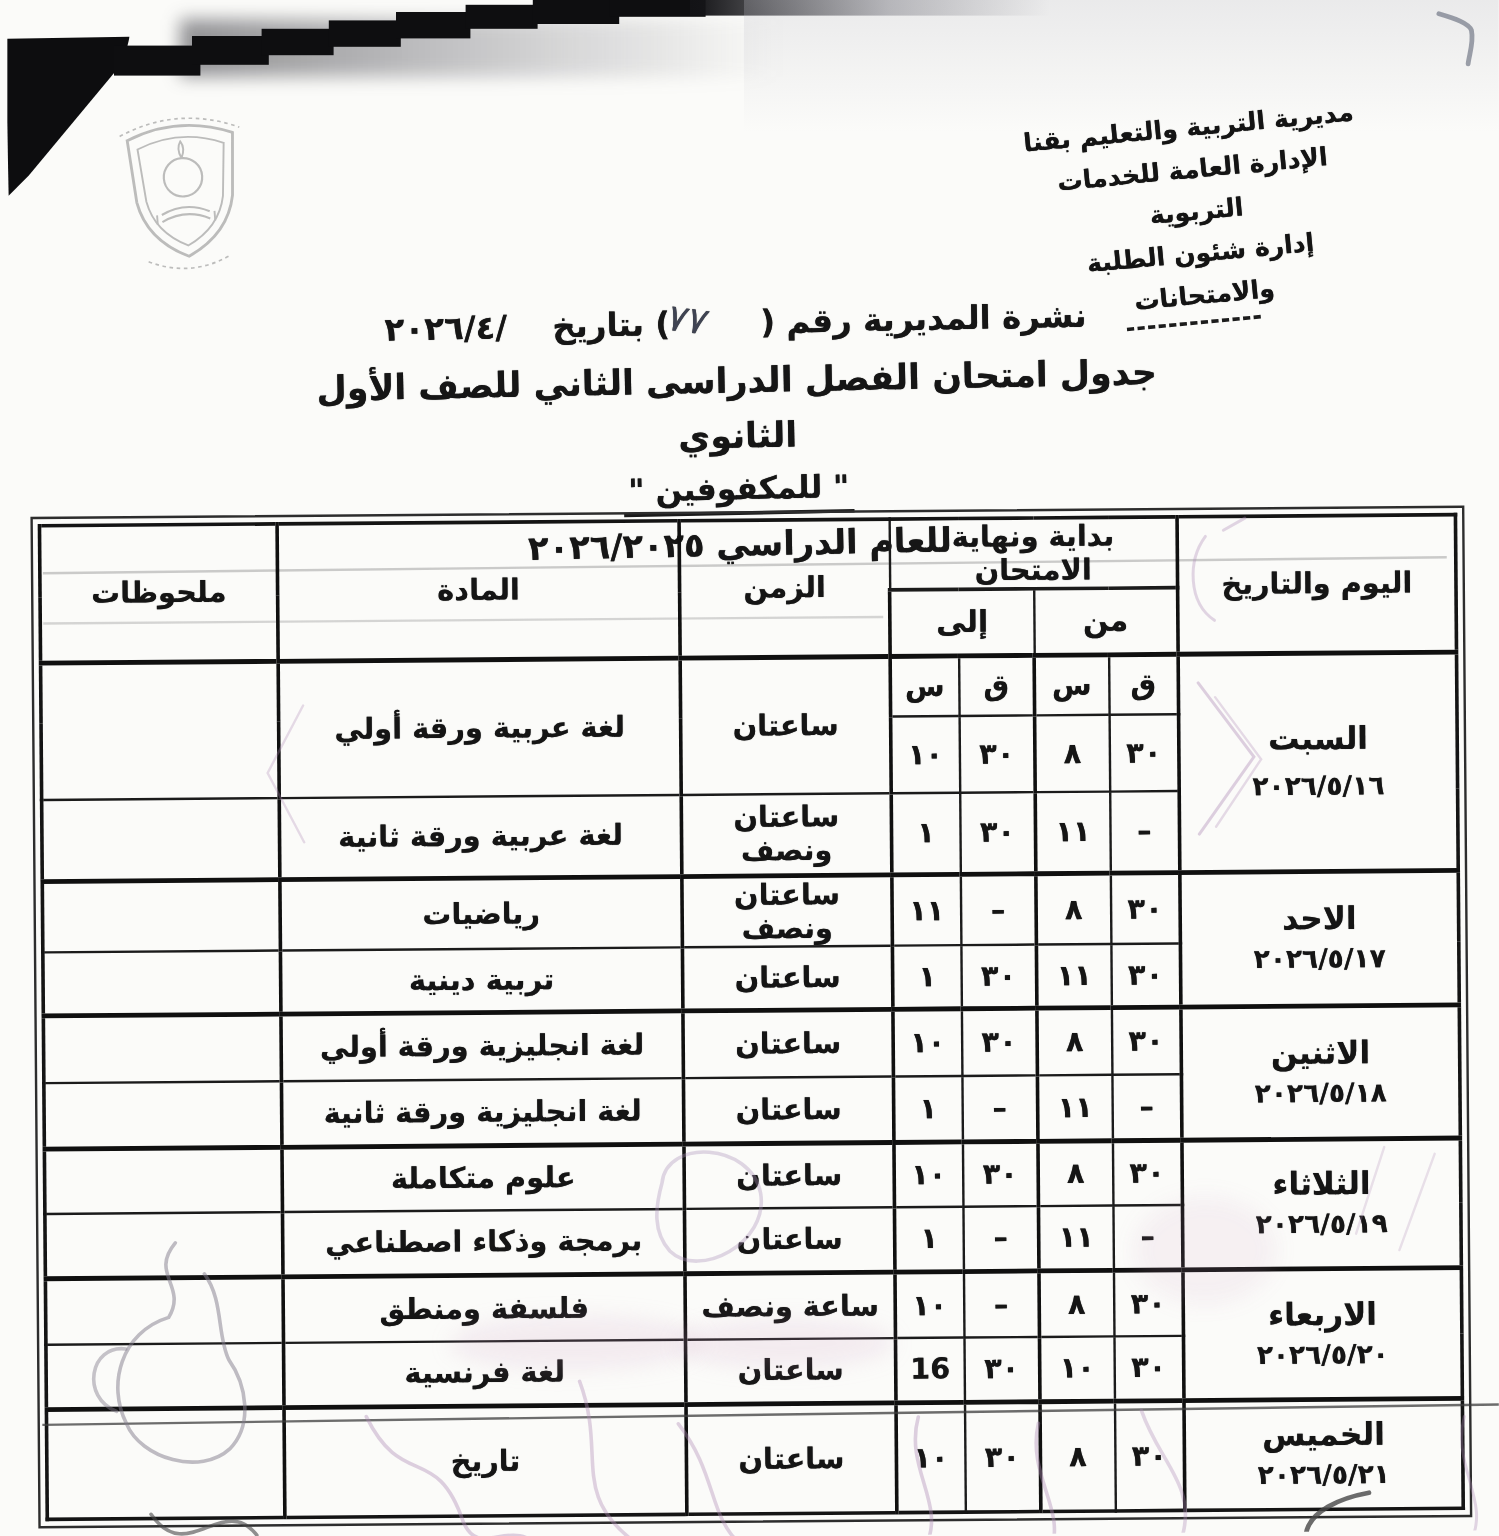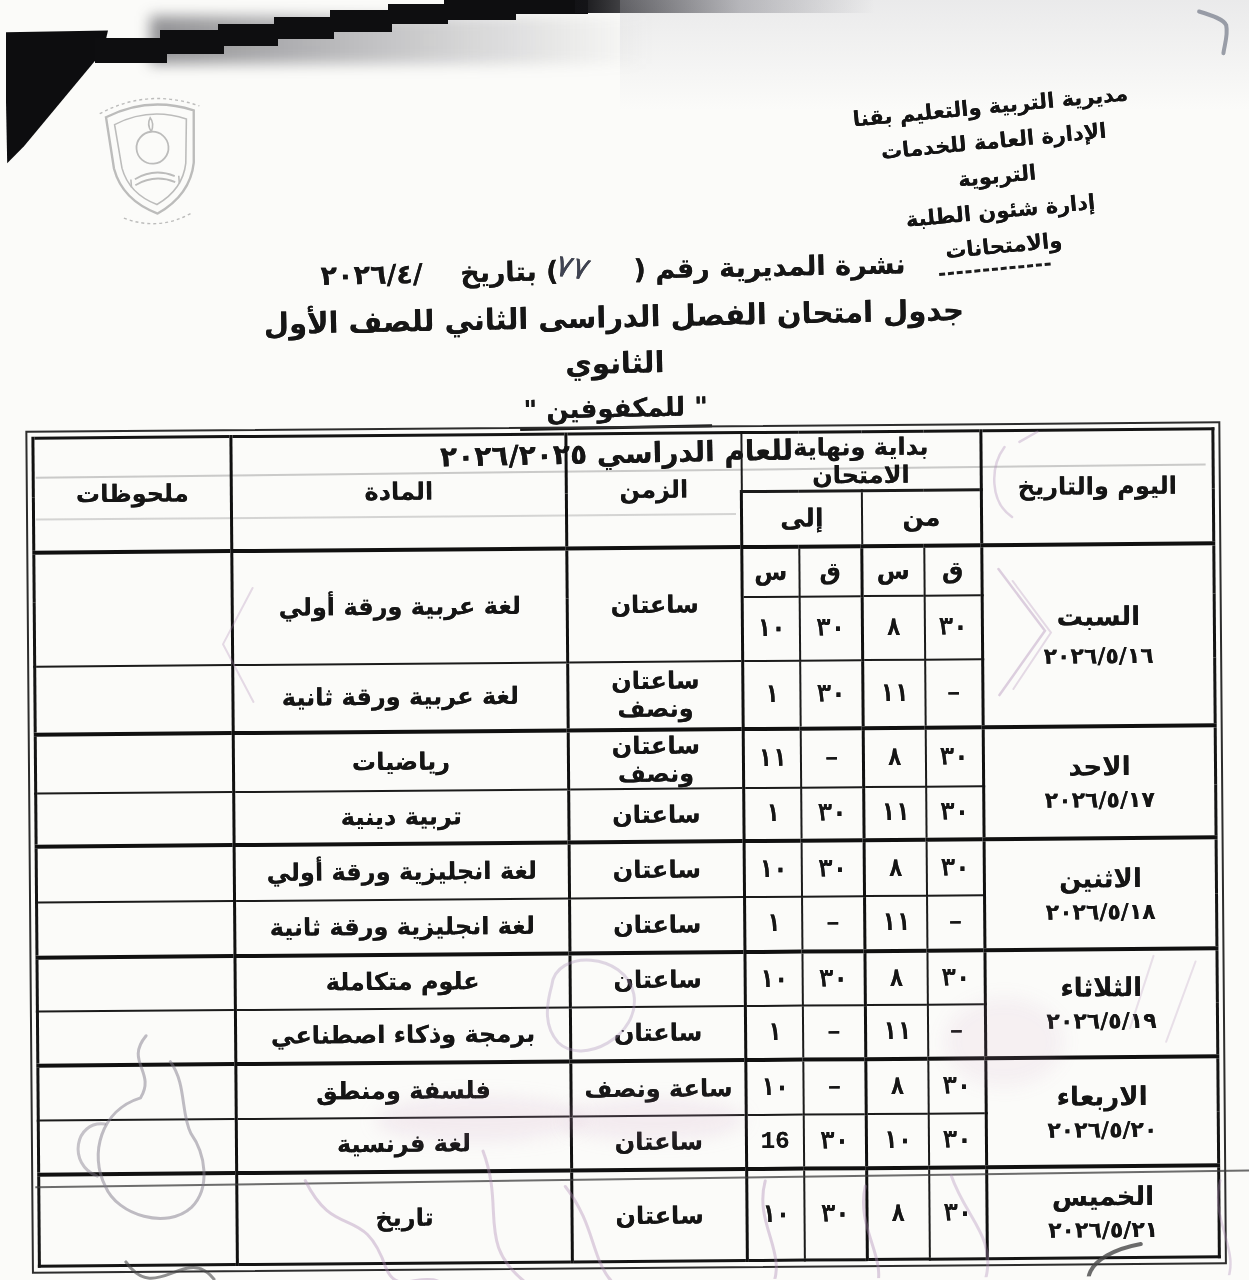--- a/index.html
+++ b/index.html
@@ -45,21 +45,21 @@
   }
   .schedule .block-start td,.schedule .block-start th{border-top:4px solid #101010;}
   .c-day{border-left:3px solid #101010 !important;}
   .c-fs{border-left:3px solid #101010 !important;}
   .c-ts{border-left:3px solid #101010 !important;}
   .c-dur{border-left:3px solid #101010 !important;}
   .c-subj{border-left:3px solid #101010 !important;}
   .hdr{font-size:24px;}
   .hdr-small{font-size:25px;}
   .sq{font-size:24px;}
-  .num{font-size:24px;direction:ltr;font-family:Liberation Mono, monospace;}
+  .num{font-size:24px;direction:ltr;}
   .dur{font-size:24px;}
   .subj{font-size:24px;}
   .daycell .dname{font-size:26px;}
   .daycell .ddate{font-size:22px;direction:ltr;margin-top:12px;}
   .daycell.tight .ddate{margin-top:6px;}
   
   .blk{position:absolute;background:#0e0e10;}
   .wedge{
     position:absolute;left:0;top:0;width:120px;height:170px;background:#0d0d0f;
     clip-path:polygon(5% 19%,90% 18%,86% 30%,20% 86%,6% 96%,5% 60%);

